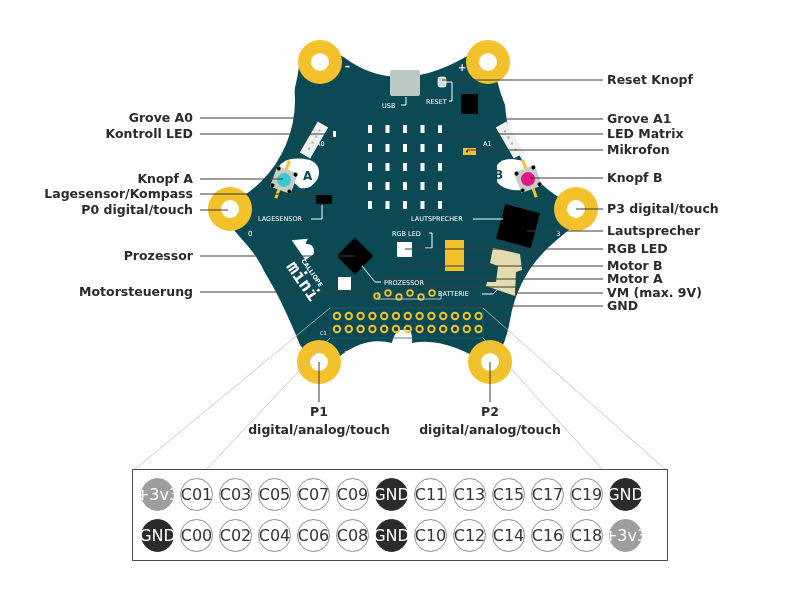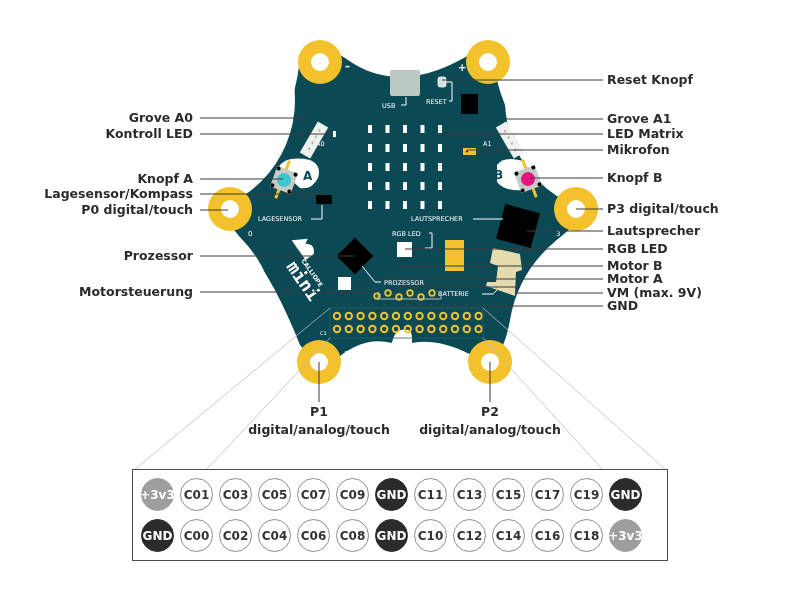--- a/index.html
+++ b/index.html
@@ -8,21 +8,21 @@
   .lbl{font-family:"DejaVu Sans",sans-serif;font-size:12.5px;font-weight:bold;fill:#2b2b2b;}
   .lbl2{font-family:"DejaVu Sans",sans-serif;font-size:12.5px;fill:#2b2b2b;}
   .pcb-txt{font-family:"DejaVu Sans",sans-serif;font-size:6.5px;fill:#ffffff;}
   .pin-txt{font-family:"DejaVu Sans",sans-serif;font-size:9.5px;fill:#ffffff;}
   .lead{stroke:#3a3a3a;stroke-width:1;fill:none;}
   .lead-thin{stroke:#bdbdbd;stroke-width:0.8;fill:none;}
   #pinbox{position:absolute;left:132px;top:469px;width:536px;height:92px;border:1px solid #4a4a4a;background:#fff;box-sizing:border-box;}
   .pinrow{position:absolute;left:8px;display:flex;gap:6px;}
   .pinrow.r1{top:8px;}
   .pinrow.r2{top:49px;}
-  .pin{width:33px;height:33px;border-radius:50%;border:1px solid #8c8c8c;box-sizing:border-box;display:flex;align-items:center;justify-content:center;font-family:"DejaVu Sans",sans-serif;font-weight:bold;font-size:12px;color:#333;background:#fff;}
+  .pin{width:33px;height:33px;border-radius:50%;border:1px solid #8c8c8c;box-sizing:border-box;display:flex;align-items:center;justify-content:center;font-family:"DejaVu Sans",sans-serif;font-weight:normal;font-size:16px;color:#333;background:#fff;}
   .pin.gnd{background:#2b2b2b;color:#fff;border-color:#2b2b2b;}
   .pin.v33{background:#9e9e9e;color:#fff;border-color:#9e9e9e;}
 </style>
 </head>
 <body>
 
 <svg id="diagram" viewBox="0 0 800 600" width="800" height="600">
 
   <g>
     <path fill="#0b4a55" d="M300,60 Q320,40 345,58 Q395,95 460,60 Q490,42 495,70

